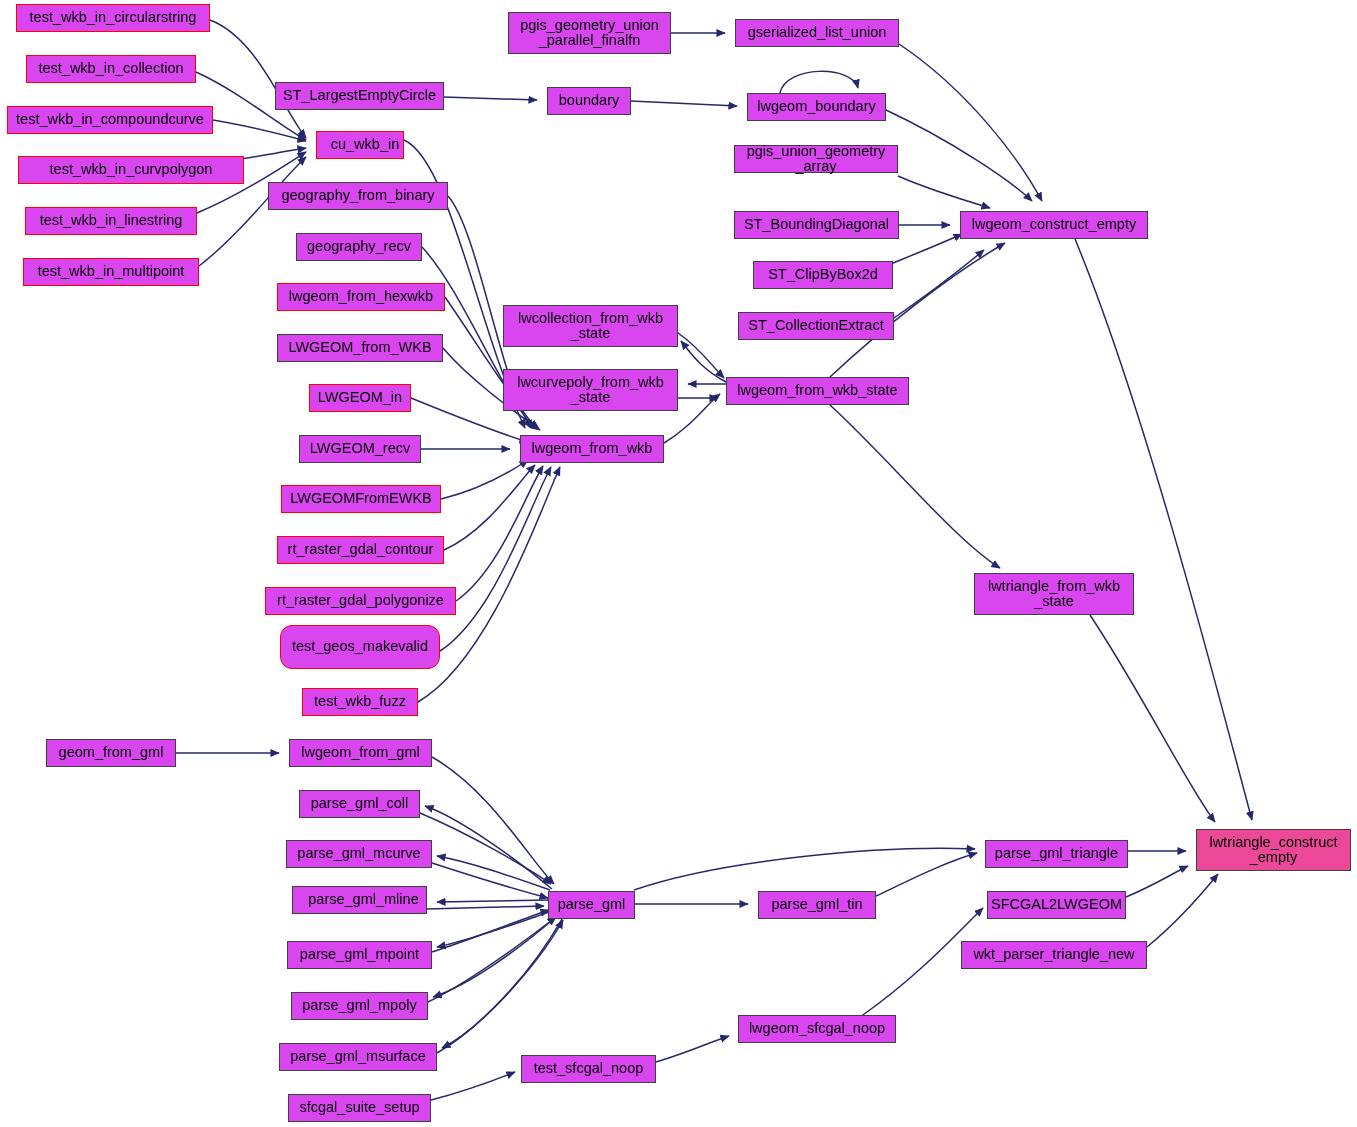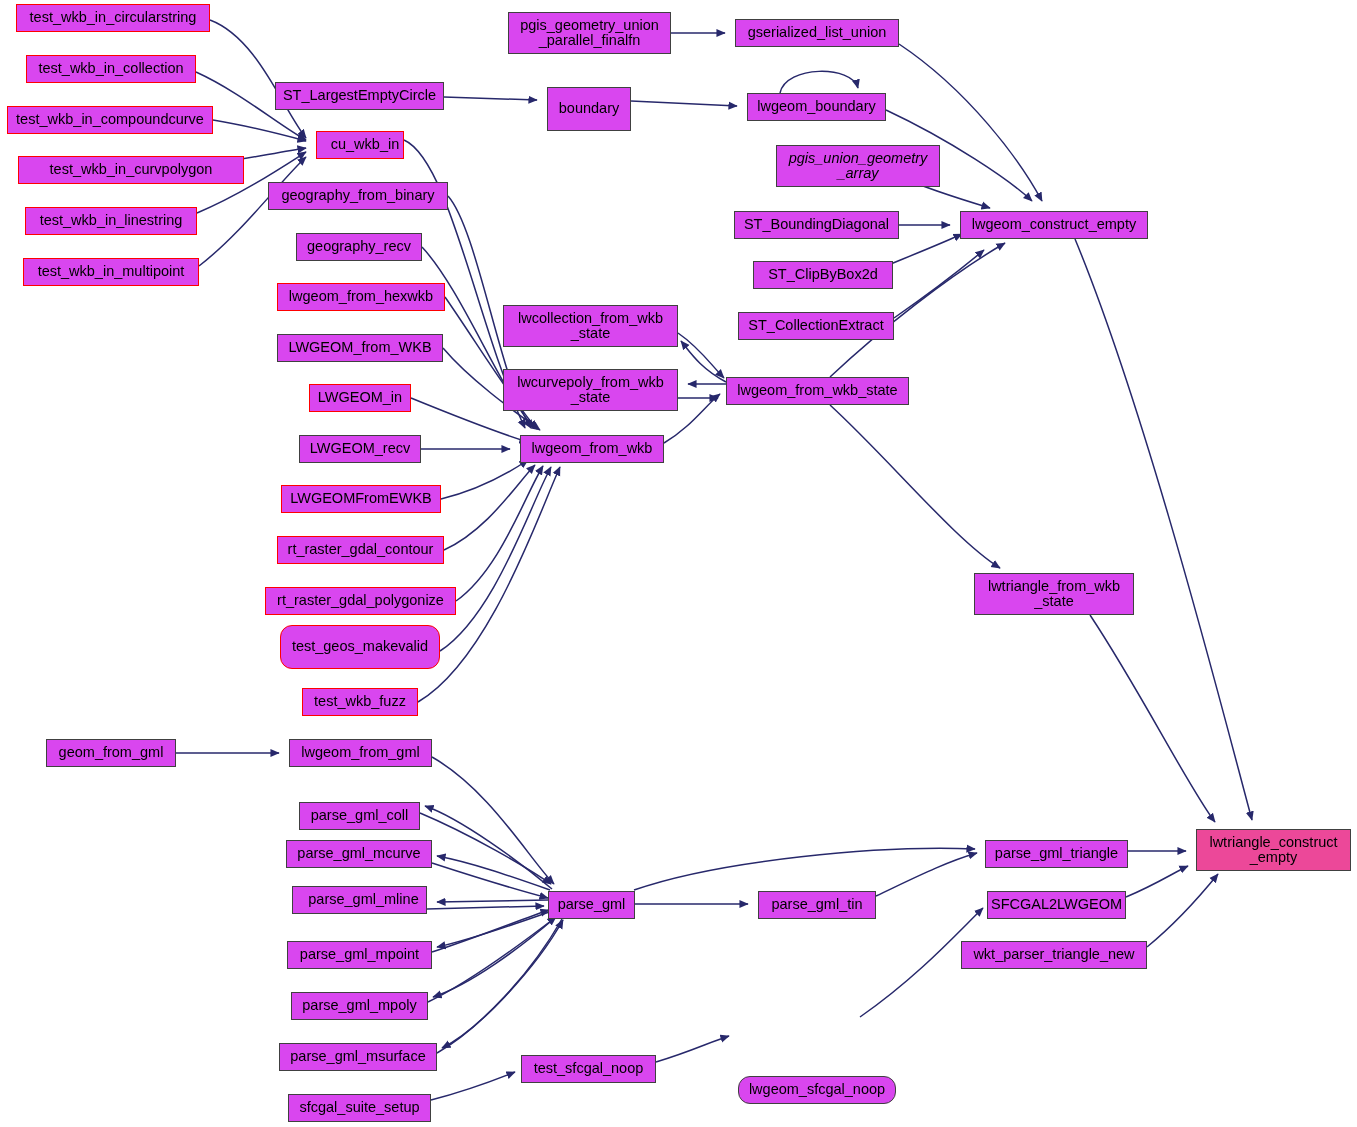--- a/index.html
+++ b/index.html
@@ -152,48 +152,48 @@
       <div class="node red" style="left: 309px; top: 384px; width: 102px; height: 28px;">LWGEOM_in</div>
       <div class="node" style="left: 299px; top: 435px; width: 122px; height: 28px;">LWGEOM_recv</div>
       <div class="node red" style="left: 281px; top: 485px; width: 160px; height: 28px;">LWGEOMFromEWKB</div>
       <div class="node red" style="left: 277px; top: 536px; width: 167px; height: 28px;">rt_raster_gdal_contour</div>
       <div class="node red" style="left: 265px; top: 587px; width: 191px; height: 28px;">rt_raster_gdal_polygonize</div>
       <div class="node red" style="left: 280px; top: 625px; width: 160px; height: 44px; border-radius: 12px;">test_geos_makevalid</div>
       <div class="node red" style="left: 302px; top: 688px; width: 116px; height: 28px;">test_wkb_fuzz</div>
       <div class="node" style="left: 508px; top: 12px; width: 163px; height: 42px;">pgis_geometry_union
 _parallel_finalfn</div>
       <div class="node" style="left: 735px; top: 19px; width: 164px; height: 28px;">gserialized_list_union</div>
-      <div class="node" style="left: 547px; top: 87px; width: 84px; height: 44px;">boundary</div>
+      <div class="node" style="left: 547px; top: 87px; width: 84px; height: 28px;">boundary</div>
       <div class="node" style="left: 747px; top: 93px; width: 139px; height: 28px;">lwgeom_boundary</div>
-      <div class="node" style="left: 776px; top: 145px; width: 164px; height: 42px; font-style: italic;">pgis_union_geometry
+      <div class="node" style="left: 734px; top: 145px; width: 164px; height: 28px;">pgis_union_geometry
 _array</div>
       <div class="node" style="left: 734px; top: 211px; width: 165px; height: 28px;">ST_BoundingDiagonal</div>
       <div class="node" style="left: 960px; top: 211px; width: 188px; height: 28px;">lwgeom_construct_empty</div>
       <div class="node" style="left: 753px; top: 261px; width: 140px; height: 28px;">ST_ClipByBox2d</div>
       <div class="node" style="left: 738px; top: 312px; width: 156px; height: 28px;">ST_CollectionExtract</div>
       <div class="node" style="left: 503px; top: 305px; width: 175px; height: 42px;">lwcollection_from_wkb
 _state</div>
       <div class="node" style="left: 503px; top: 369px; width: 175px; height: 42px;">lwcurvepoly_from_wkb
 _state</div>
       <div class="node" style="left: 726px; top: 377px; width: 183px; height: 28px;">lwgeom_from_wkb_state</div>
       <div class="node" style="left: 520px; top: 435px; width: 144px; height: 28px;">lwgeom_from_wkb</div>
       <div class="node" style="left: 974px; top: 573px; width: 160px; height: 42px;">lwtriangle_from_wkb
 _state</div>
       <div class="node" style="left: 46px; top: 739px; width: 130px; height: 28px;">geom_from_gml</div>
       <div class="node" style="left: 289px; top: 739px; width: 143px; height: 28px;">lwgeom_from_gml</div>
-      <div class="node" style="left: 299px; top: 790px; width: 121px; height: 28px; margin-top: 12px;">parse_gml_coll</div>
+      <div class="node" style="left: 299px; top: 790px; width: 121px; height: 28px;">parse_gml_coll</div>
       <div class="node" style="left: 286px; top: 840px; width: 146px; height: 28px;">parse_gml_mcurve</div>
       <div class="node" style="left: 292px; top: 886px; width: 135px; height: 28px; padding-left: 8px;">parse_gml_mline</div>
       <div class="node" style="left: 287px; top: 941px; width: 145px; height: 28px;">parse_gml_mpoint</div>
       <div class="node" style="left: 291px; top: 992px; width: 137px; height: 28px;">parse_gml_mpoly</div>
       <div class="node" style="left: 279px; top: 1043px; width: 158px; height: 28px;">parse_gml_msurface</div>
       <div class="node" style="left: 288px; top: 1094px; width: 143px; height: 28px;">sfcgal_suite_setup</div>
       <div class="node" style="left: 548px; top: 891px; width: 87px; height: 28px;">parse_gml</div>
       <div class="node" style="left: 758px; top: 891px; width: 118px; height: 28px;">parse_gml_tin</div>
       <div class="node" style="left: 521px; top: 1055px; width: 135px; height: 28px;">test_sfcgal_noop</div>
-      <div class="node" style="left: 738px; top: 1076px; width: 158px; height: 28px; border-radius: 12px;">lwgeom_sfcgal_noop</div>
+      <div class="node" style="left: 738px; top: 1015px; width: 158px; height: 28px;">lwgeom_sfcgal_noop</div>
       <div class="node" style="left: 985px; top: 840px; width: 143px; height: 28px;">parse_gml_triangle</div>
       <div class="node" style="left: 987px; top: 891px; width: 139px; height: 28px;">SFCGAL2LWGEOM</div>
       <div class="node" style="left: 961px; top: 941px; width: 186px; height: 28px;">wkt_parser_triangle_new</div>
       <div class="node current" style="left: 1196px; top: 829px; width: 155px; height: 42px;">lwtriangle_construct
 _empty</div>
     </div>
 </div>
 
 </body></html>

